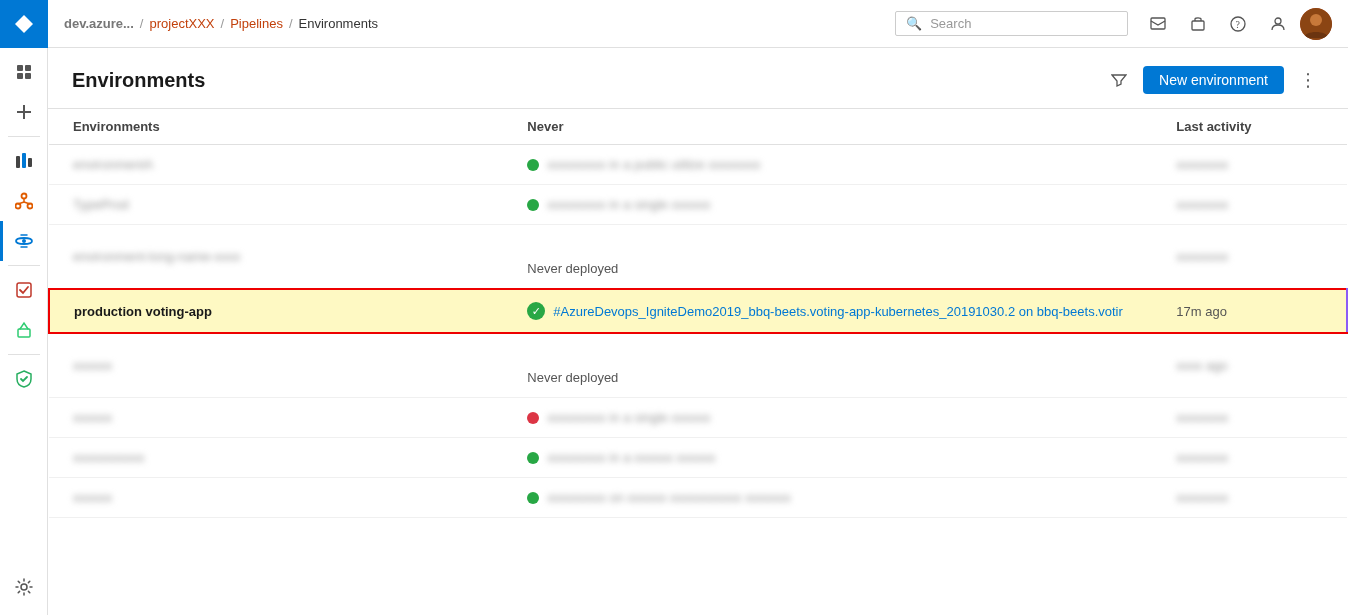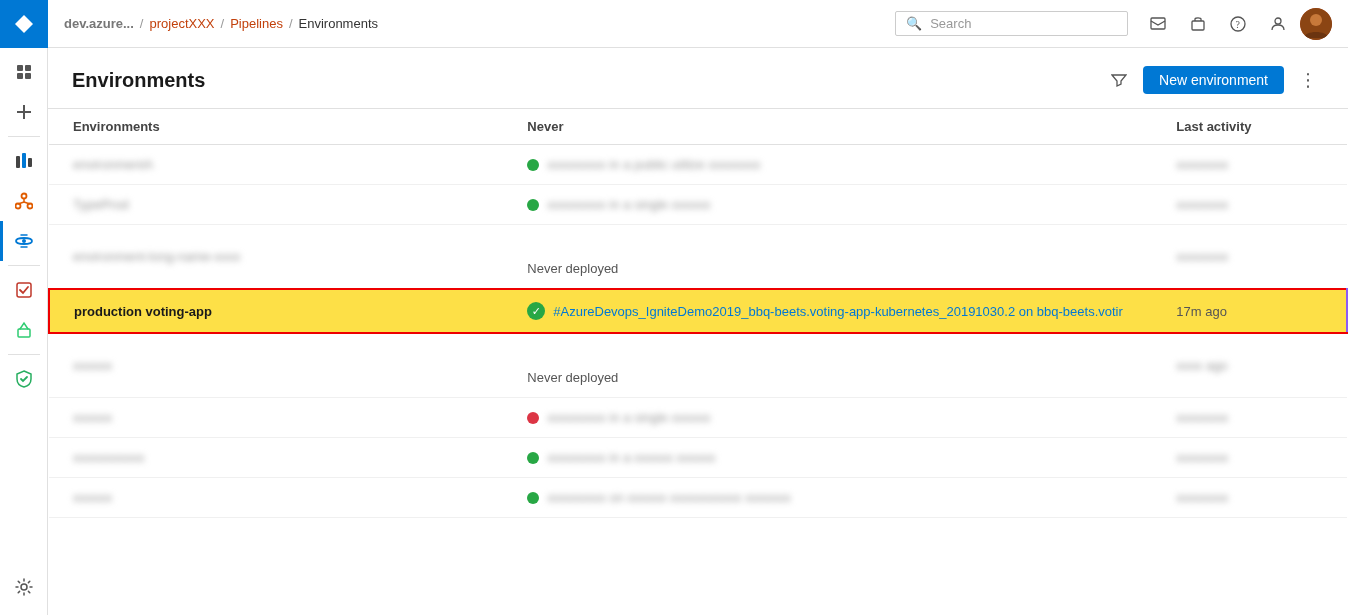--- a/index.html
+++ b/index.html
@@ -210,21 +210,21 @@
     }
     .env-table td {
       padding: 12px 24px;
       font-size: 13px;
       color: #333;
       border-bottom: 1px solid #f0f0f0;
       vertical-align: middle;
     }
 
     .highlighted-row td {
-      background: #fde047;
+      background: #fef9c3;
       border-top: 2px solid #e00;
       border-bottom: 2px solid #e00;
     }
     .highlighted-row td:first-child {
       border-left: 2px solid #e00;
     }
     .highlighted-row td:last-child {
       border-right: 2px solid #8b5cf6;
     }
 

